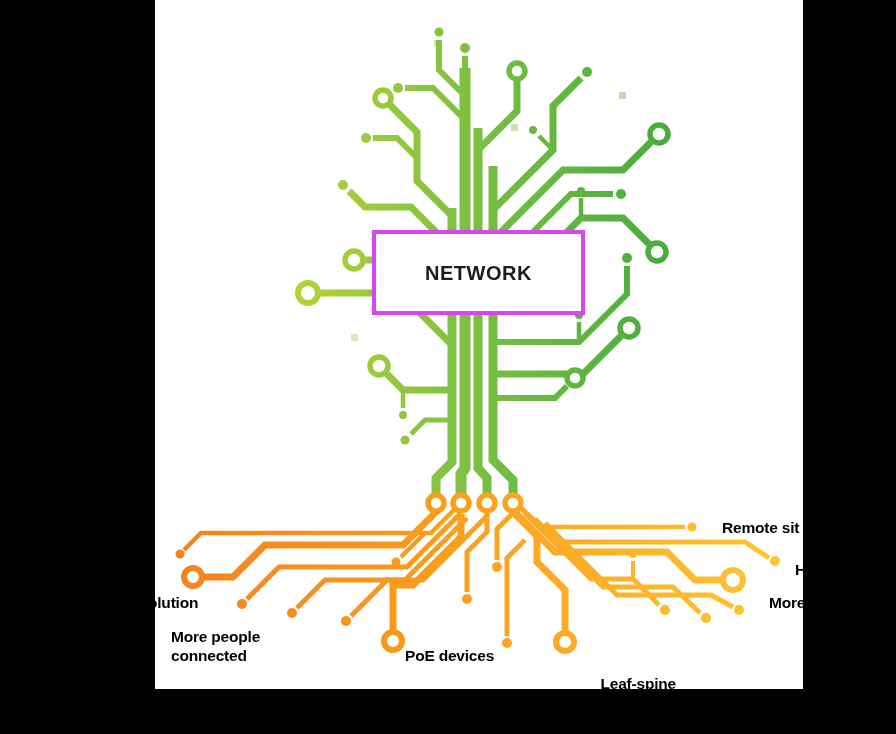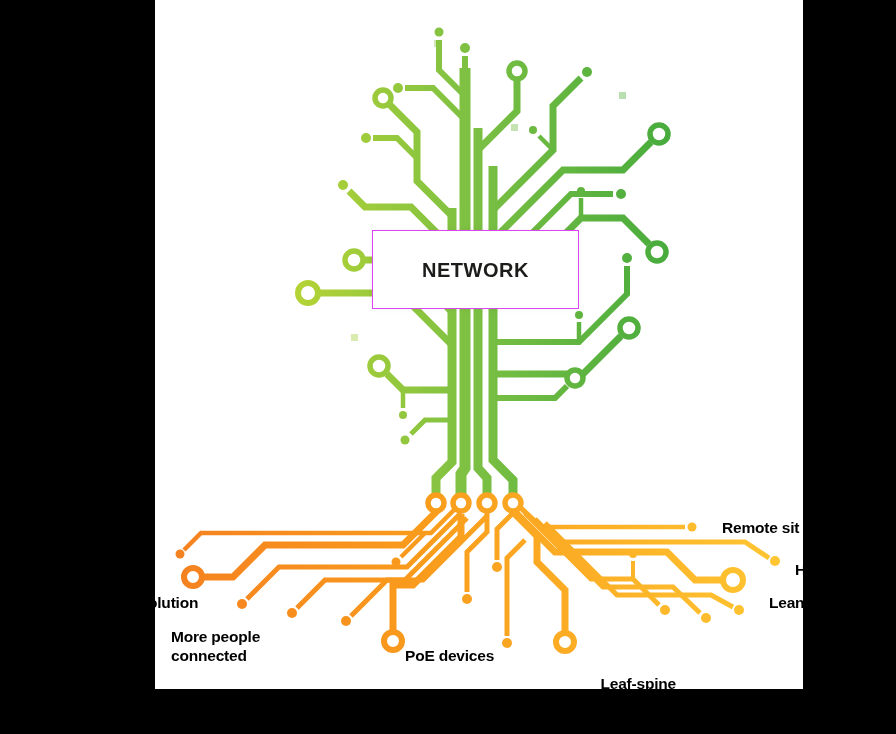--- a/index.html
+++ b/index.html
@@ -1,21 +1,21 @@
 <!DOCTYPE html>
 <html><head>
 <meta charset="utf-8">
 <style>
   html,body{margin:0;padding:0;background:#000;}
   .stage{position:relative;width:896px;height:734px;background:#000;overflow:hidden;
          font-family:"Liberation Sans","DejaVu Sans",sans-serif;}
   .content{position:absolute;left:155px;top:0;width:648px;height:689px;background:#fff;overflow:hidden;}
   .tree-svg{position:absolute;left:0;top:0;}
   .title-box{position:absolute;left:217px;top:230px;width:205px;height:77px;background:#fff;
-             border:1px solid #d946ef;box-shadow:0 0 6px rgba(0,0,0,0.06);
+             border:4px solid #d946ef;box-shadow:0 0 6px rgba(0,0,0,0.06);
              display:flex;flex-direction:column;align-items:center;justify-content:center;z-index:5;}
   .title-box .tl{font-size:20px;font-weight:bold;color:#1c1c1a;letter-spacing:.5px;line-height:24px;}
   .lbl{position:absolute;font-size:15.5px;font-weight:bold;color:#000000;letter-spacing:-0.2px;
        line-height:19px;white-space:nowrap;z-index:4;}
   .lbl.center{text-align:left;white-space:normal;}
   .l-evofrag{left:-7px;top:593px;}
   .l-more{left:16px;top:627px;width:160px;}
   .l-higher{left:143px;top:674px;width:140px;text-align:center;}
   .l-poe{left:250px;top:646px;width:140px;}
   .l-leaf{left:381px;top:674px;width:140px;text-align:right;}
@@ -172,16 +172,16 @@
 
     <div class="lbl l-leaf">Leaf-spine</div>
 
     <div class="lbl center l-switch">
     </div>
 
     <div class="lbl l-remote">Remote sit</div>
 
     <div class="lbl l-h">H</div>
 
-    <div class="lbl l-lean">Lean</div>
+    <div class="lbl l-lean">More</div>
 
   </div>
 </div>
 
 </body></html>

